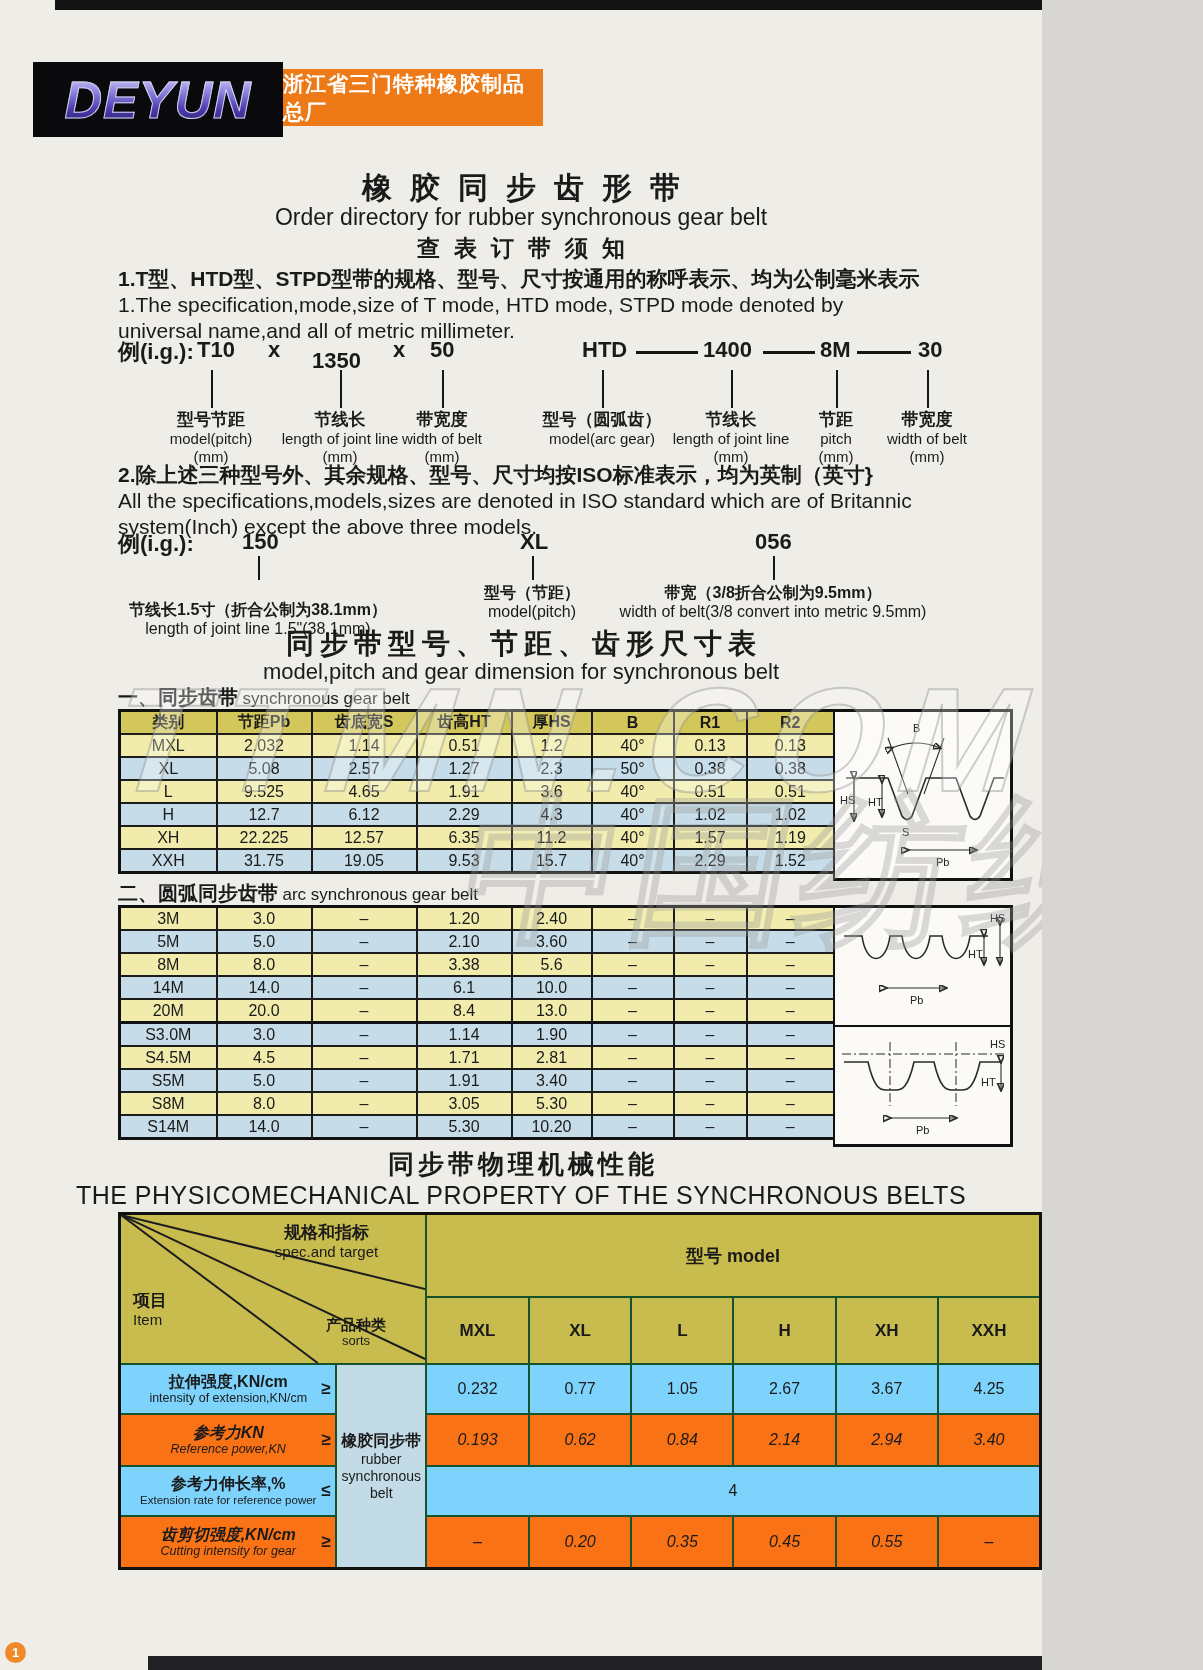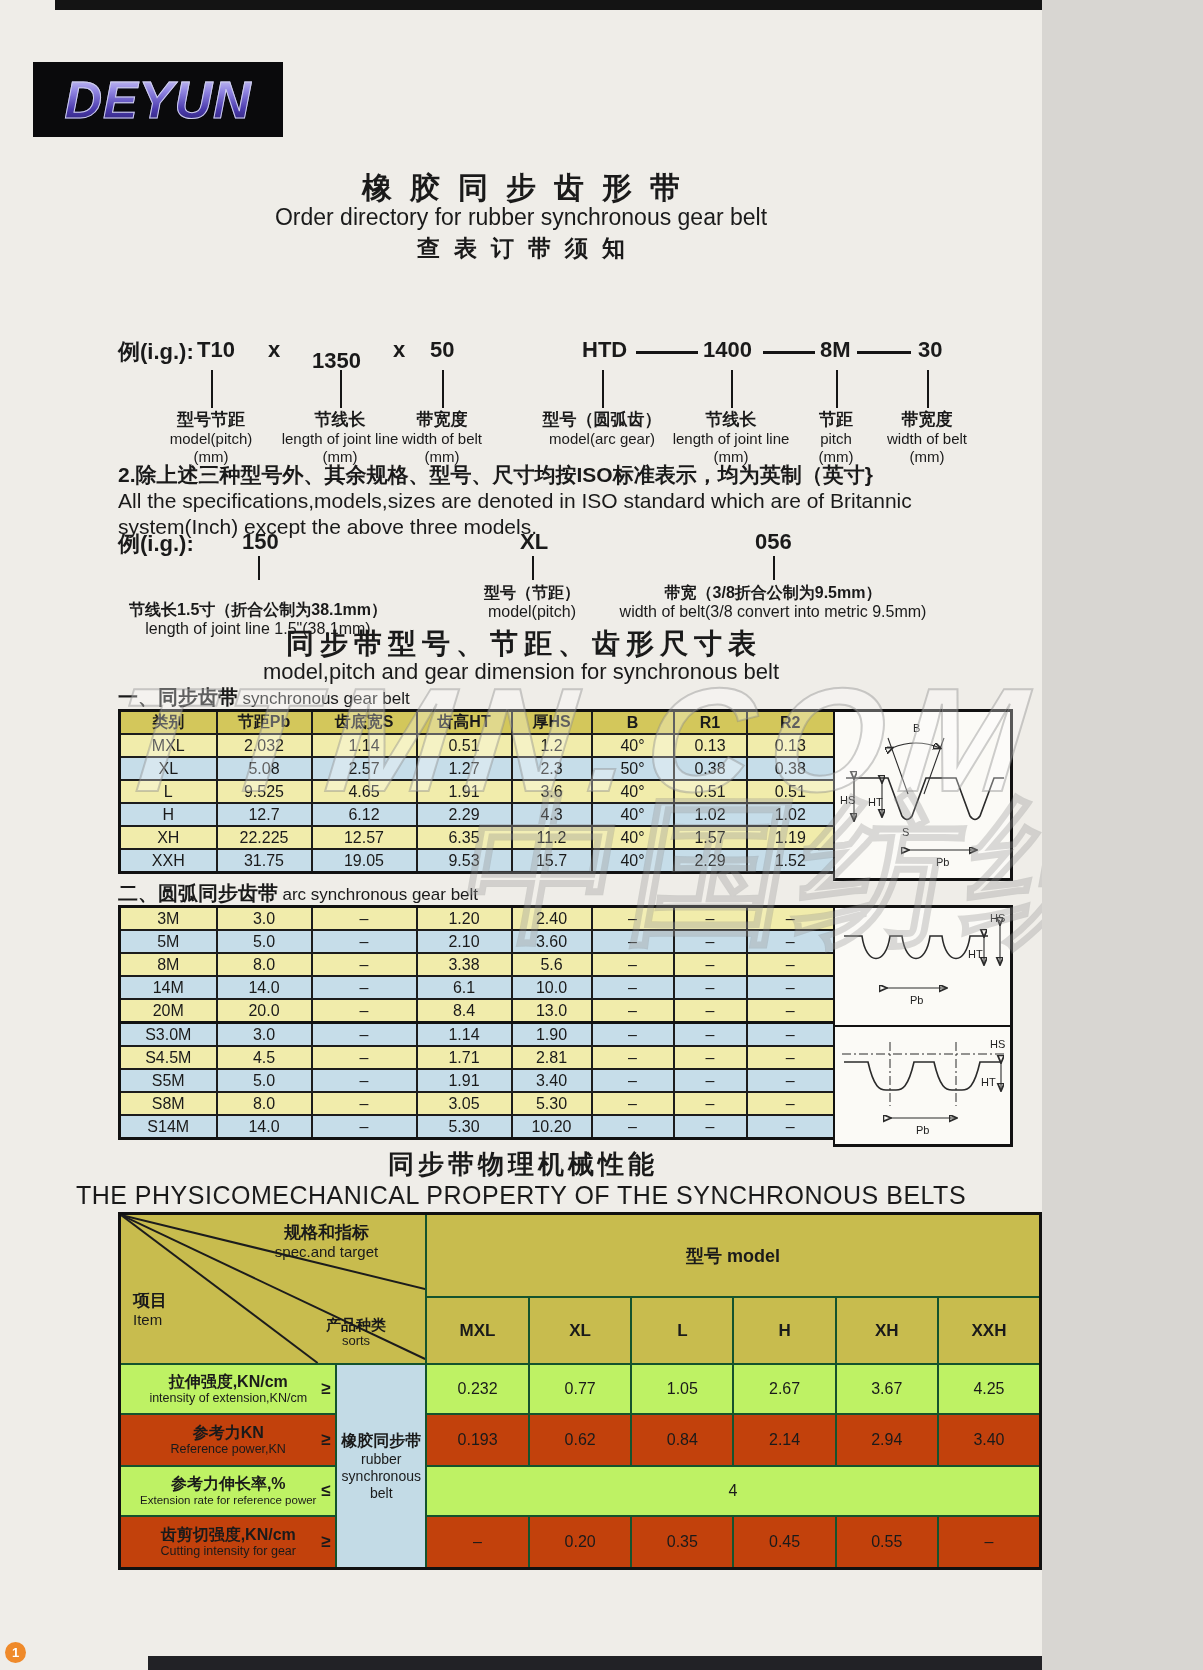--- a/index.html
+++ b/index.html
@@ -77,22 +77,22 @@
   .corner-txt{position:absolute;line-height:19px;}
   .corner-txt .cn{font-size:17px;font-weight:bold;}
   .corner-txt .en{font-size:15px;}
   .model-hdr{font-size:18px;font-weight:bold;}
   td.model-cell3{font-size:17px;font-weight:600;background:#c8bc4e;}
   td.lblcell{position:relative;text-align:left;padding-left:10px;padding-right:24px;}
   td.lblcell .cn{font-size:16px;font-weight:bold;line-height:19px;}
   td.lblcell .en{font-size:12.5px;line-height:15px;}
   td.lblcell .op{position:absolute;right:5px;top:50%;transform:translateY(-50%);font-size:17px;font-weight:bold;}
   td.val{font-size:16px;}
-  td.r-y{background:#bef264;}
-  td.r-b{background:#c2410c;}
+  td.r-y{background:#7dd3fc;}
+  td.r-b{background:#f97316;font-style:italic;}
   td.sorts-cell{background:#c3dbe6;}
   td.sorts-cell .cn{font-size:16px;font-weight:bold;line-height:20px;}
   td.sorts-cell .en{font-size:14px;line-height:17px;padding:0 2px;}
 
   
   .wm{position:absolute;pointer-events:none;font-weight:bold;white-space:nowrap;z-index:50;}
   .wm-latin{left:115px;top:655px;font-size:148px;font-style:italic;letter-spacing:16px;
             color:rgba(255,255,255,0.30);-webkit-text-stroke:2px rgba(135,135,135,0.40);transform:skewX(-6deg);}
   .wm-cjk{left:465px;top:765px;font-size:160px;letter-spacing:8px;
           color:rgba(255,255,255,0.12);-webkit-text-stroke:2px rgba(130,130,130,0.28);transform:skewX(-10deg);}
@@ -104,25 +104,33 @@
 </head>
 <body>
 
 <div class="page">
 
   <div class="top-strip"></div>
 
   <div class="logo-box">
     <span class="logo-text">DEYUN</span>
   </div>
+  <div class="banner">
+    <span class="banner-text">浙江省三门特种橡胶制品总厂</span>
+  </div>
 
   <div class="t-center title-cn">橡胶同步齿形带</div>
   <div class="t-center title-en">Order directory for rubber synchronous gear belt</div>
   <div class="t-center title-sub">查表订带须知</div>
 
+  <div class="note" style="top:266px;">
+    <div class="cn">1.T型、HTD型、STPD型带的规格、型号、尺寸按通用的称呼表示、均为公制毫米表示</div>
+    <div>1.The specification,mode,size of T mode, HTD mode, STPD mode denoted by</div>
+    <div>universal name,and all of metric millimeter.</div>
+  </div>
 
   <div class="ex-item" style="left:118px;top:337px;">例(i.g.):</div>
   <div class="ex-item" style="left:197px;top:337px;">T10</div>
   <div class="ex-item" style="left:268px;top:337px;">x</div>
   <div class="ex-item" style="left:312px;top:348px;">1350</div>
   <div class="ex-item" style="left:393px;top:337px;">x</div>
   <div class="ex-item" style="left:430px;top:337px;">50</div>
   <div class="ex-item" style="left:582px;top:337px;">HTD</div>
   <div class="dash" style="left:636px;top:351px;width:62px;"></div>
   <div class="ex-item" style="left:703px;top:337px;">1400</div>

